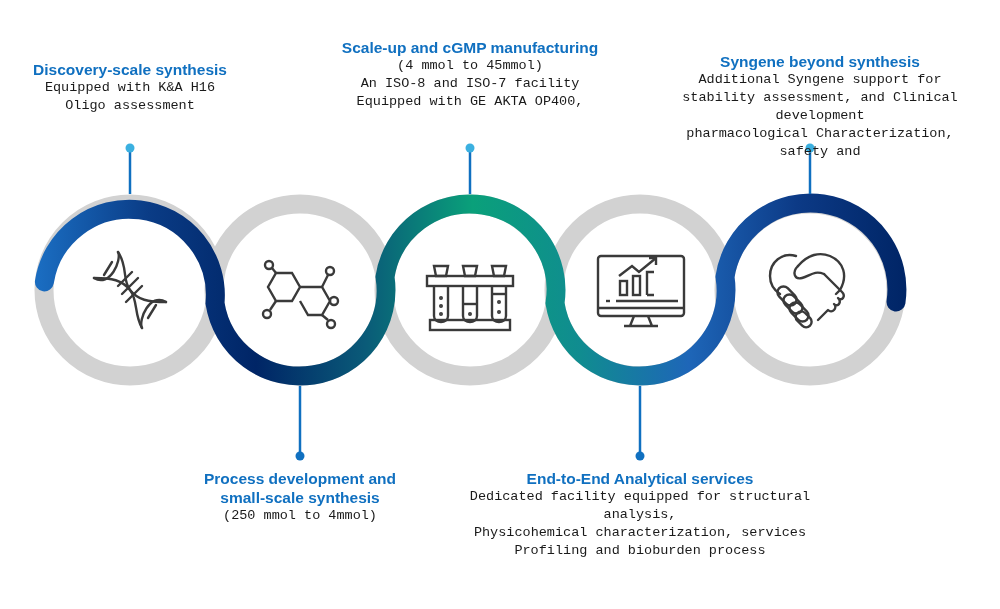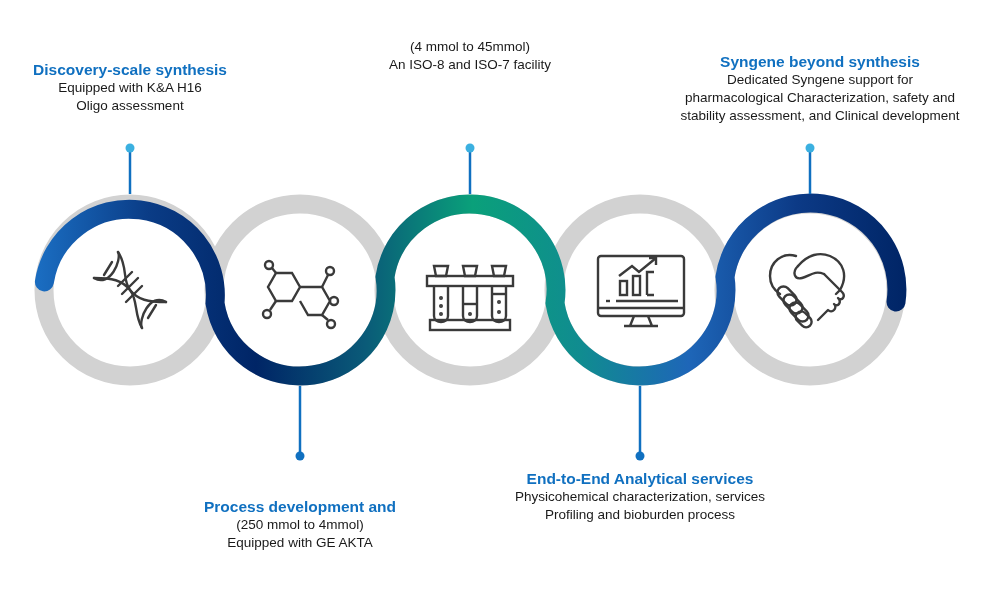--- a/index.html
+++ b/index.html
@@ -1,23 +1,23 @@
 <!DOCTYPE html>
 <html><head>
 <meta charset="utf-8">
 <style>
   html, body { margin: 0; padding: 0; background: #ffffff; }
   body { width: 1000px; height: 609px; position: relative; overflow: hidden;
          font-family: "Liberation Sans", "DejaVu Sans", sans-serif; }
   #diagram { position: absolute; left: 0; top: 0; }
   .block { position: absolute; text-align: center; color: #1a1a1a; font-size: 13.5px; line-height: 18px; }
   .block .title { color: #1070c0; font-weight: bold; font-size: 15.5px; line-height: 19px; display: block; }
-  .block .line { display: block; }
+  .block .line { display: block; font-family: Liberation Mono, monospace; }
   #block-0 { left: 10px;  top: 60px;  width: 240px; }
-  #block-1 { left: 165px; top: 469px; width: 270px; margin-top: 28px; }
+  #block-1 { left: 165px; top: 469px; width: 270px; }
   #block-2 { left: 335px; top: 38px;  width: 270px; }
   #block-3 { left: 460px; top: 469px; width: 360px; }
   #block-4 { left: 660px; top: 52px;  width: 320px; }
 </style>
 </head>
 <body>
 
 <svg id="diagram" width="1000" height="609" viewBox="0 0 1000 609" xmlns="http://www.w3.org/2000/svg">
   <defs>
     <linearGradient id="flowGrad" gradientUnits="userSpaceOnUse" x1="40" y1="0" x2="905" y2="0">
@@ -127,33 +127,36 @@
 </svg>
 
 <div class="block" id="block-0">
   <span class="title">Discovery-scale synthesis</span>
   <span class="line">Equipped with K&amp;A H16</span>
   <span class="line">Oligo assessment</span>
 </div>
 
 <div class="block" id="block-1">
   <span class="title">Process development and</span>
+  <span class="title">small-scale synthesis</span>
   <span class="line">(250 mmol to 4mmol)</span>
-  <span class="line">Equipped with GE AKTA</span>
 </div>
 
 <div class="block" id="block-2">
+  <span class="title">Scale-up and cGMP manufacturing</span>
   <span class="line">(4 mmol to 45mmol)</span>
   <span class="line">An ISO-8 and ISO-7 facility</span>
+  <span class="line">Equipped with GE AKTA OP400,</span>
 </div>
 
 <div class="block" id="block-3">
   <span class="title">End-to-End Analytical services</span>
+  <span class="line">Dedicated facility equipped for structural analysis,</span>
   <span class="line">Physicohemical characterization, services</span>
   <span class="line">Profiling and bioburden process</span>
 </div>
 
 <div class="block" id="block-4">
   <span class="title">Syngene beyond synthesis</span>
-  <span class="line">Dedicated Syngene support for</span>
+  <span class="line">Additional Syngene support for</span>
+  <span class="line">stability assessment, and Clinical development</span>
   <span class="line">pharmacological Characterization, safety and</span>
-  <span class="line">stability assessment, and Clinical development</span>
 </div>
 
 </body></html>

